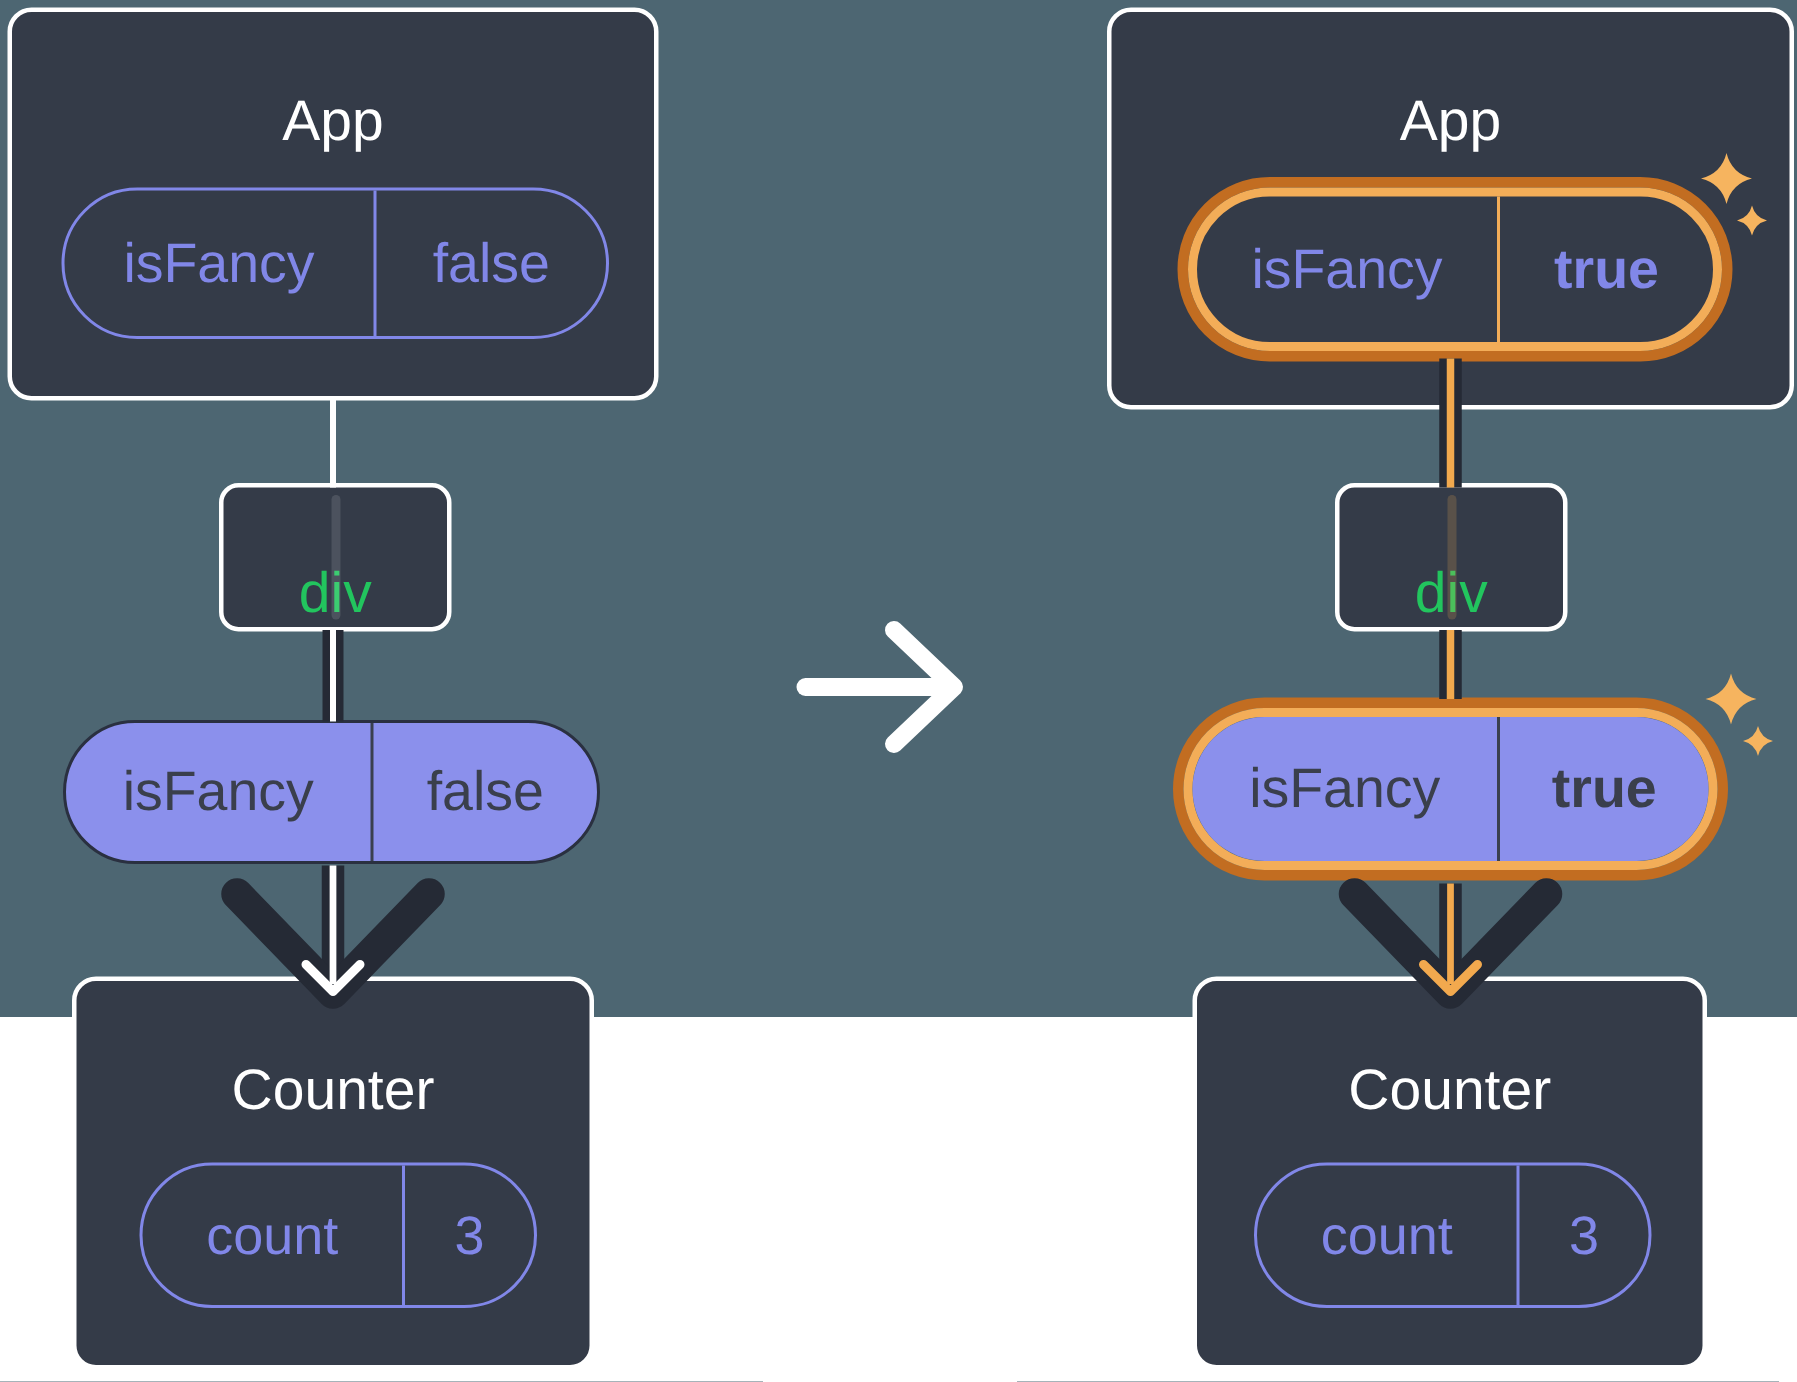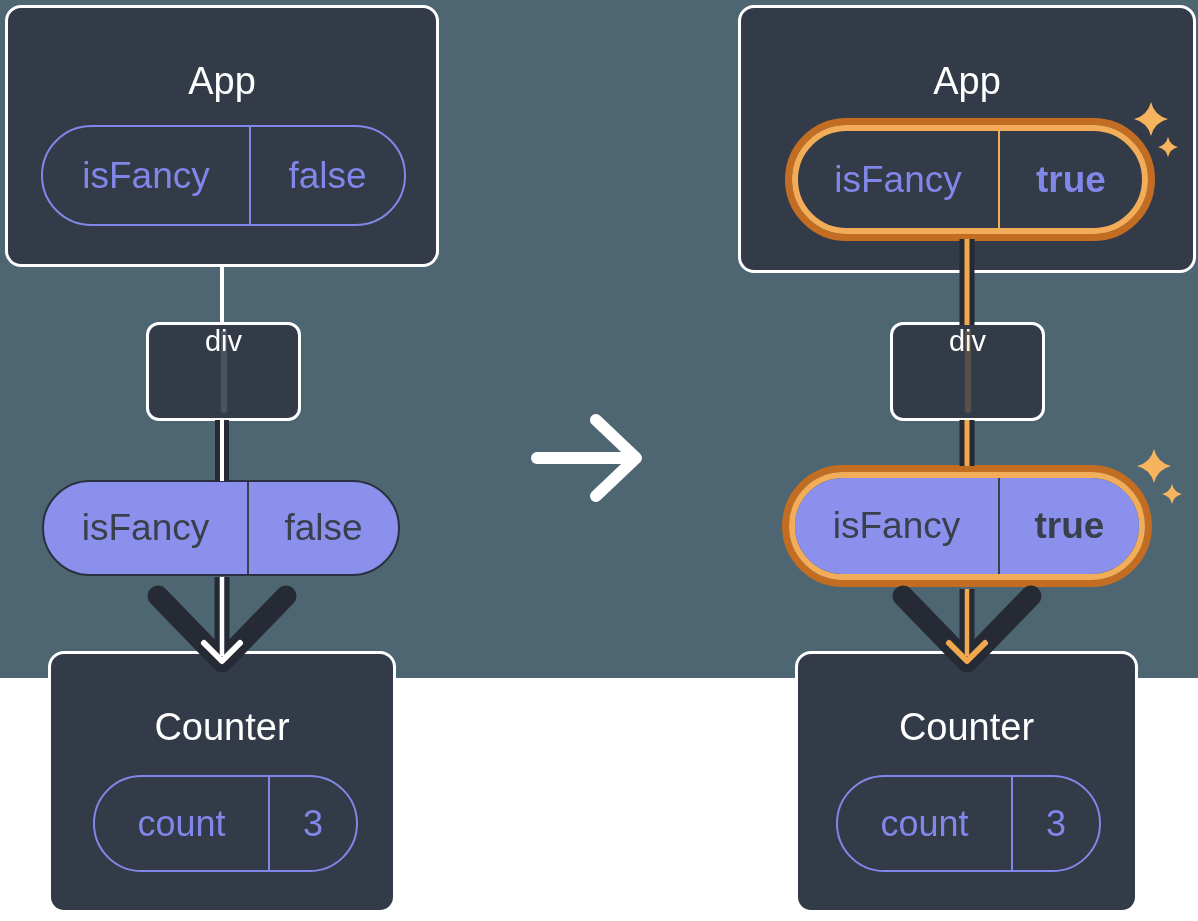--- a/index.html
+++ b/index.html
@@ -6,21 +6,21 @@
     --background:#4D6672; --card_bg:#343B48; --card_border:#FFFFFF;
     --purple:#8187E8; --purple_fill:#8B90EC; --dark_text:#3A3F4C;
     --arrow_dark:#252A35; --orange_dark:#C26D21; --orange_light:#F3AD58;
     --orange_line:#F2A94E; --sparkle:#F6B45F; --white:#FFFFFF;
   }
   *{margin:0;padding:0;box-sizing:border-box;}
   body{width:1198px;height:921px;overflow:hidden;font-family:"Liberation Sans",sans-serif;}
   .canvas{position:relative;width:1198px;height:678px;background:var(--background);text-decoration:underline;}
   .card{position:absolute;background:var(--card_bg);border:3px solid var(--card_border);border-radius:16px;}
   .card-title{position:absolute;left:0;right:0;text-align:center;color:#fff;font-size:38px;line-height:38px;font-weight:400;}
-  .div-node{position:absolute;background:var(--card_bg);border:3px solid var(--card_border);border-radius:13px;display:flex;align-items:flex-start;justify-content:center;color:#ffffff;font-size:29px;}
+  .div-node{position:absolute;background:var(--card_bg);border:3px solid var(--card_border);border-radius:13px;display:flex;align-items:flex-end;justify-content:center;color:#22c55e;font-size:38px;}
   .ghost-line{position:absolute;left:50%;transform:translateX(-50%);top:5px;bottom:5px;width:6px;border-radius:3px;}
   .ghost-white{background:rgba(255,255,255,0.12);}
   .ghost-orange{background:rgba(242,169,78,0.20);}
   .pill{position:absolute;display:flex;border-radius:999px;font-size:37px;}
   .pcell{display:flex;align-items:center;justify-content:center;text-align:center;}
   .pcell.v{flex:1;}
   .pill-outline{border:2.5px solid var(--purple);color:var(--purple);}
   .pill-outline .pcell.k{border-right:2.5px solid var(--purple);}
   .pill-solid{background:var(--purple_fill);border:2px solid #2A3040;color:var(--dark_text);}
   .pill-solid .pcell.k{border-right:2px solid #3A404E;}

